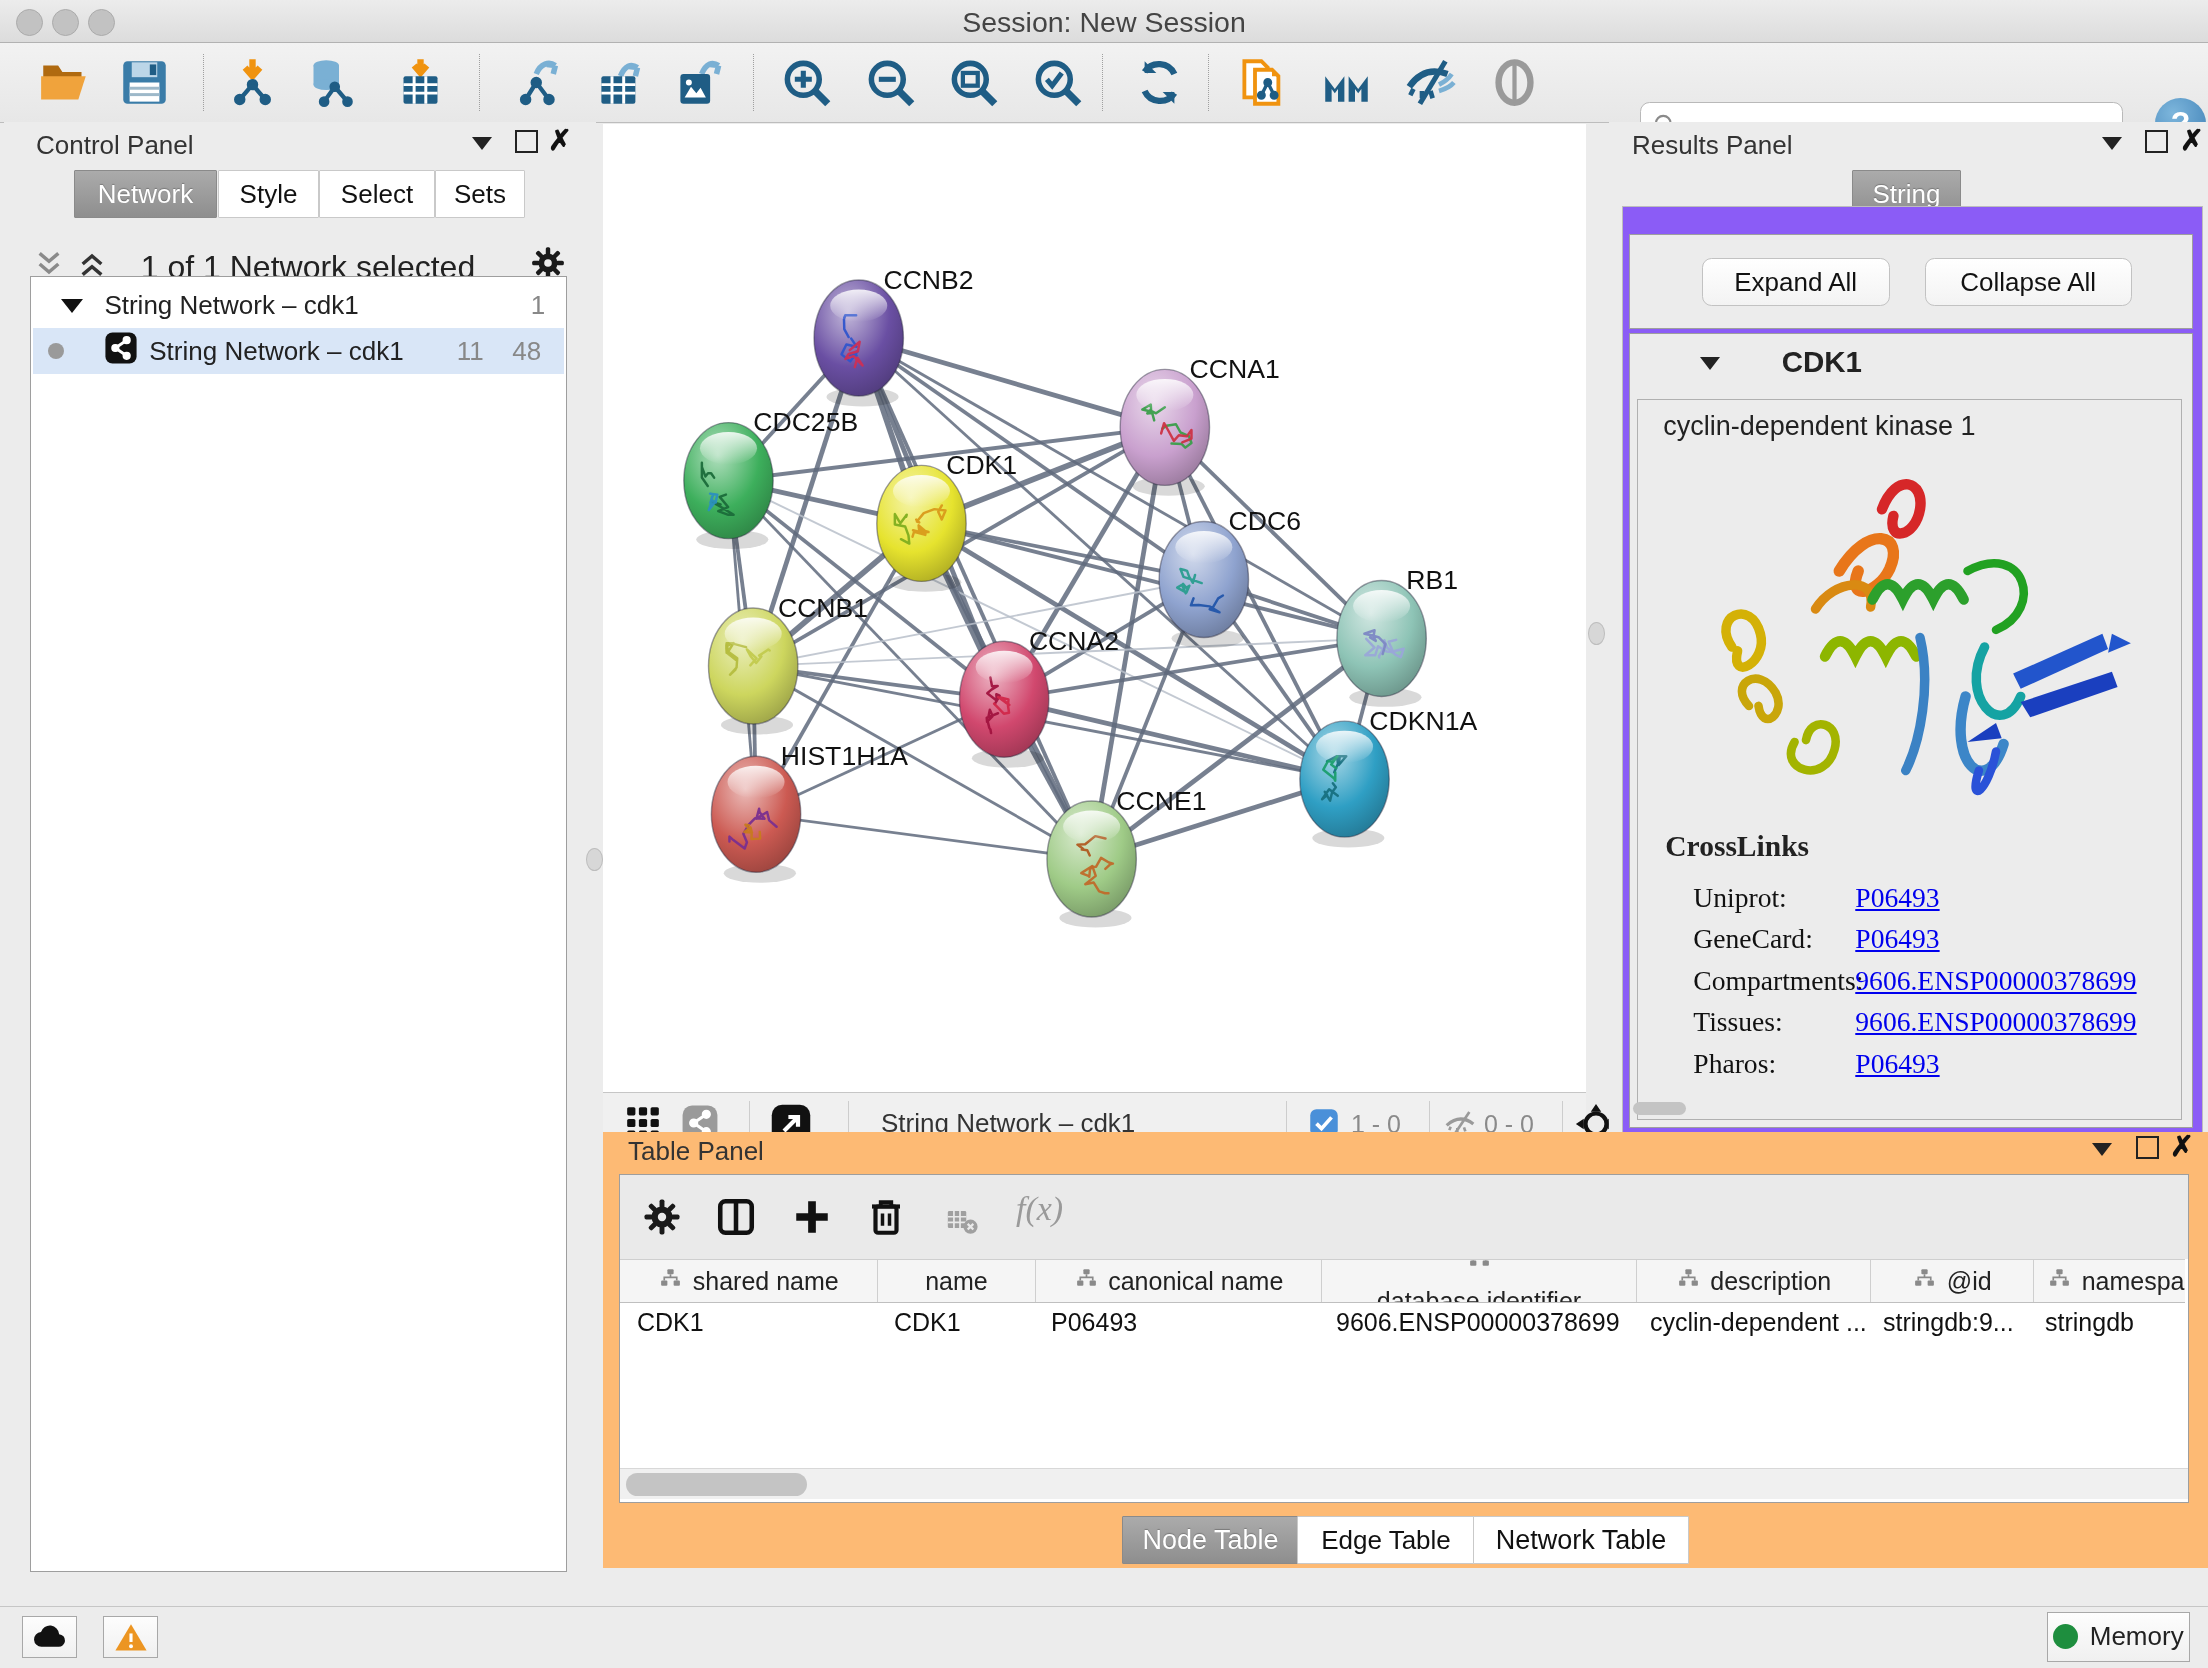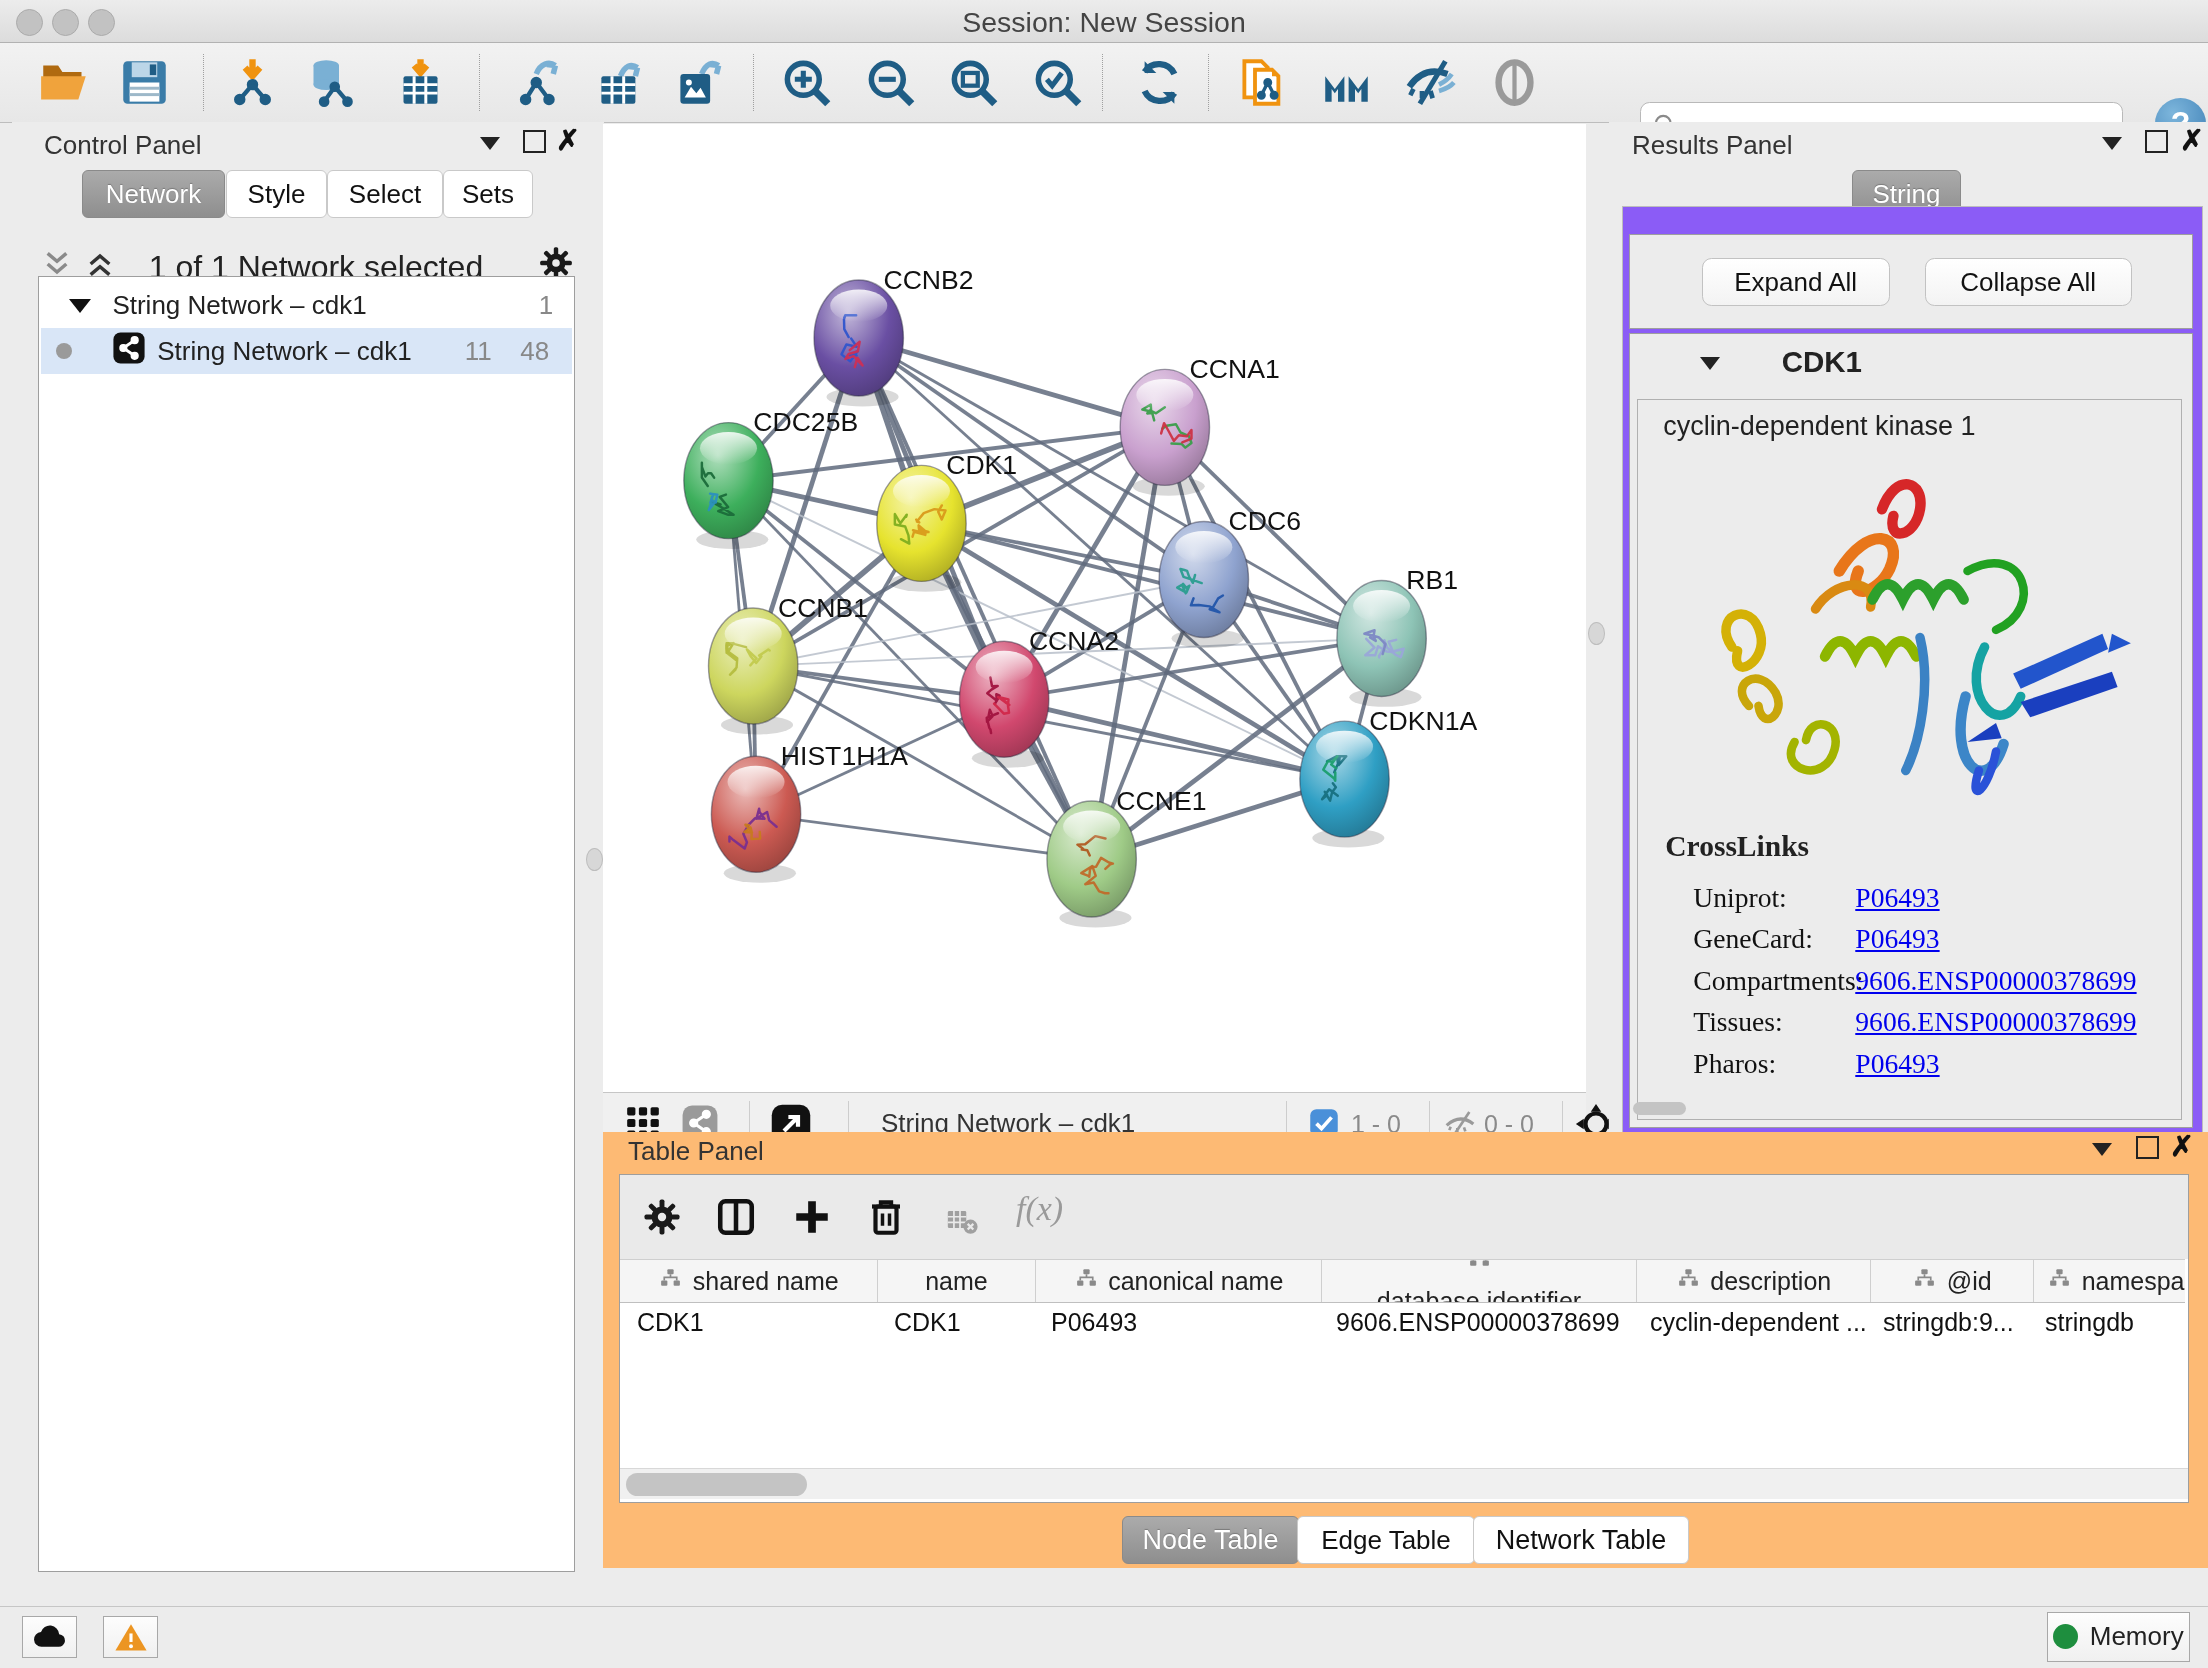--- a/index.html
+++ b/index.html
@@ -25,21 +25,21 @@
                    font-size:25px;font-family:"Liberation Sans",sans-serif;background:transparent;}
   .helpbtn{position:absolute;left:2155px;top:55px;width:51px;height:51px;border-radius:50%;
            background:radial-gradient(circle at 35% 30%,#7db6dc,#3d7fb5);color:#fff;font-size:32px;
            font-weight:bold;text-align:center;line-height:51px;}
   
   .phdr{font-size:26px;color:#333;}
   .pnl-tri{width:0;height:0;border-left:10.5px solid transparent;border-right:10.5px solid transparent;
            border-top:13.3px solid #222;display:inline-block;}
   .pnl-sq{width:19px;height:19px;border:2.9px solid #222;display:inline-block;}
   .pnl-x{font-size:28.5px;font-weight:bold;color:#111;}
-  .tab{position:absolute;height:46px;border-radius:6px;background:#fff;border:1px solid #c9c9c9;
+  .tab{position:absolute;height:46px;border-radius:1px;background:#fff;border:1px solid #c9c9c9;
        font-size:26px;text-align:center;display:flex;align-items:center;justify-content:center;color:#111;}
   .tab.sel{background:linear-gradient(#ababab,#8e8e8e);border-color:#8a8a8a;color:#fff;
            text-shadow:0 -1px 1px rgba(0,0,0,.25);}
   .btn{background:linear-gradient(#ffffff,#f3f3f3);border:1px solid #c2c2c2;border-radius:9.5px;
        font-size:26px;color:#111;display:flex;align-items:center;justify-content:center;}
   .whitebox{background:#fff;border:1.9px solid #9e9e9e;}
   
   .treerow{position:absolute;left:1.9px;right:1.9px;height:46px;display:flex;align-items:center;font-size:26px;}
   .count{color:#888;}
   
@@ -241,21 +241,21 @@
     <div class="searchbox">
       <svg viewBox="0 0 24 24">
           <circle cx="10" cy="10" r="6.5" stroke="#8a8a8a" stroke-width="2" fill="none"></circle>
           <path d="M14.5 14.5l5 5" stroke="#8a8a8a" stroke-width="2.4"></path>
         </svg>
       <input type="text" value="" style="">
     </div>
     <div class="helpbtn">?</div>
   </div>
 
-  <div class="abs" style="left:12px;top:122px;width:592px;height:1484px;background:#ececec">
+  <div class="abs" style="left:4px;top:122px;width:592px;height:1484px;background:#ececec">
     <div class="abs phdr" style="left:32px;top:7.6px">Control Panel</div>
     <span class="abs pnl-tri" style="left:468px;top:15px"></span>
     <span class="abs pnl-sq" style="left:511px;top:7.6px"></span>
     <span class="abs pnl-x" style="left:544px;top:1.9px">✗</span>
     <div id="cp-tabs">
         <div class="tab sel" style="left: 70px; top: 48px; width: 141px;">Network</div>
         <div class="tab" style="left: 214px; top: 48px; width: 99px;">Style</div>
         <div class="tab" style="left: 315px; top: 48px; width: 114px;">Select</div>
         <div class="tab" style="left: 431px; top: 48px; width: 88px;">Sets</div>
       </div>

